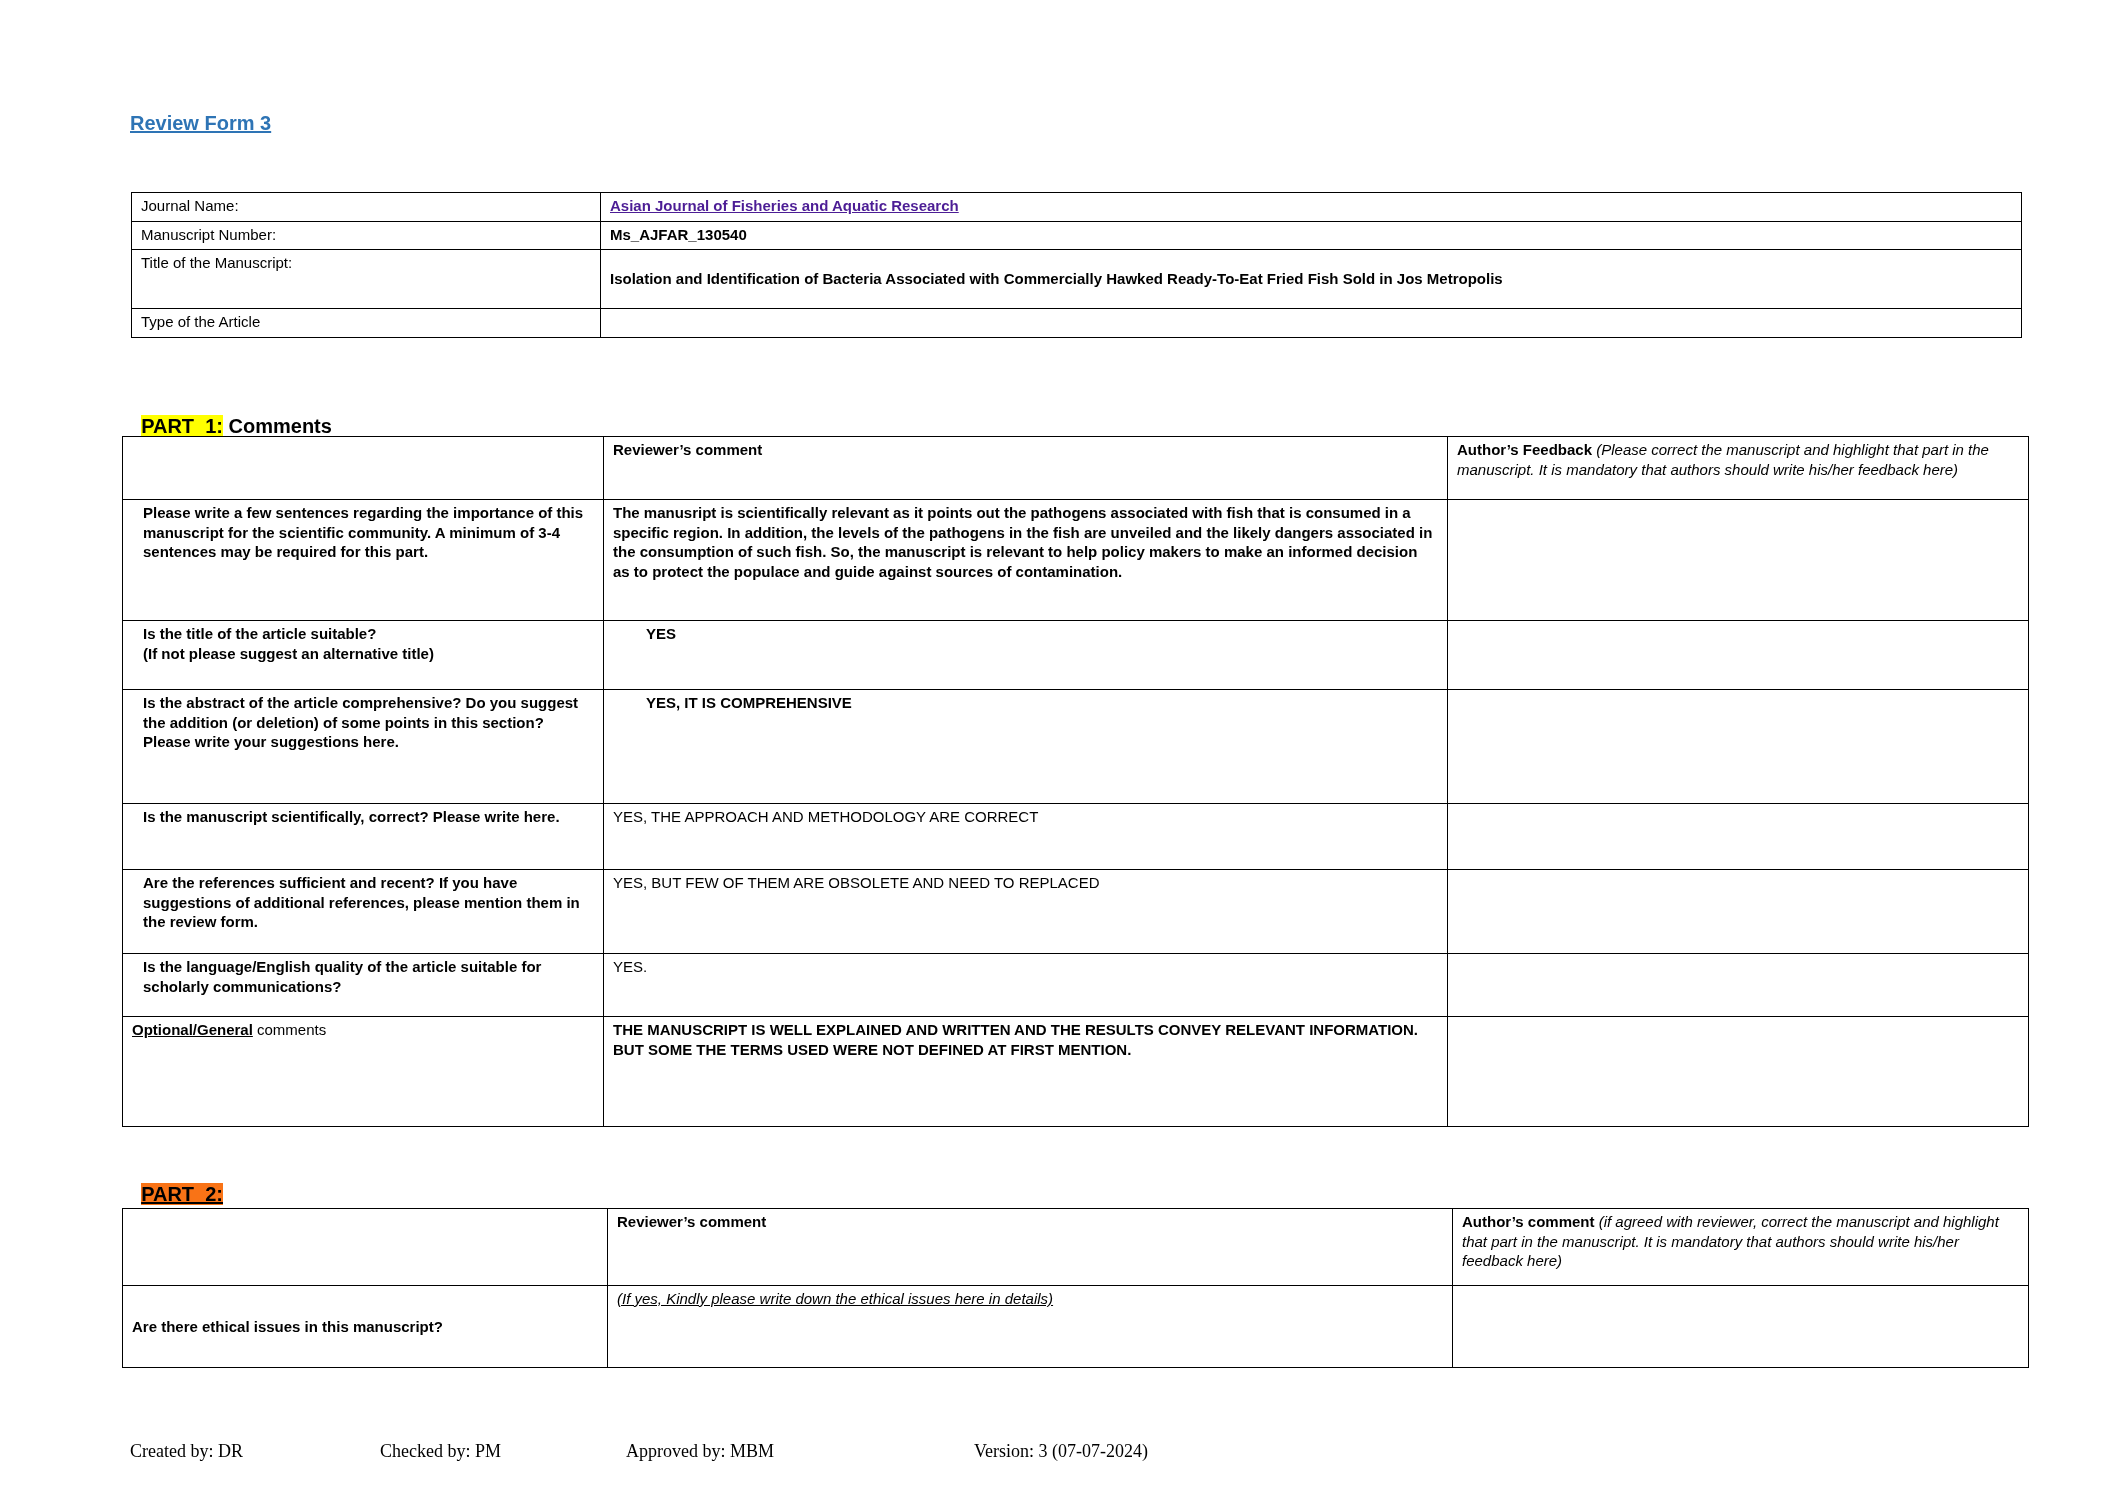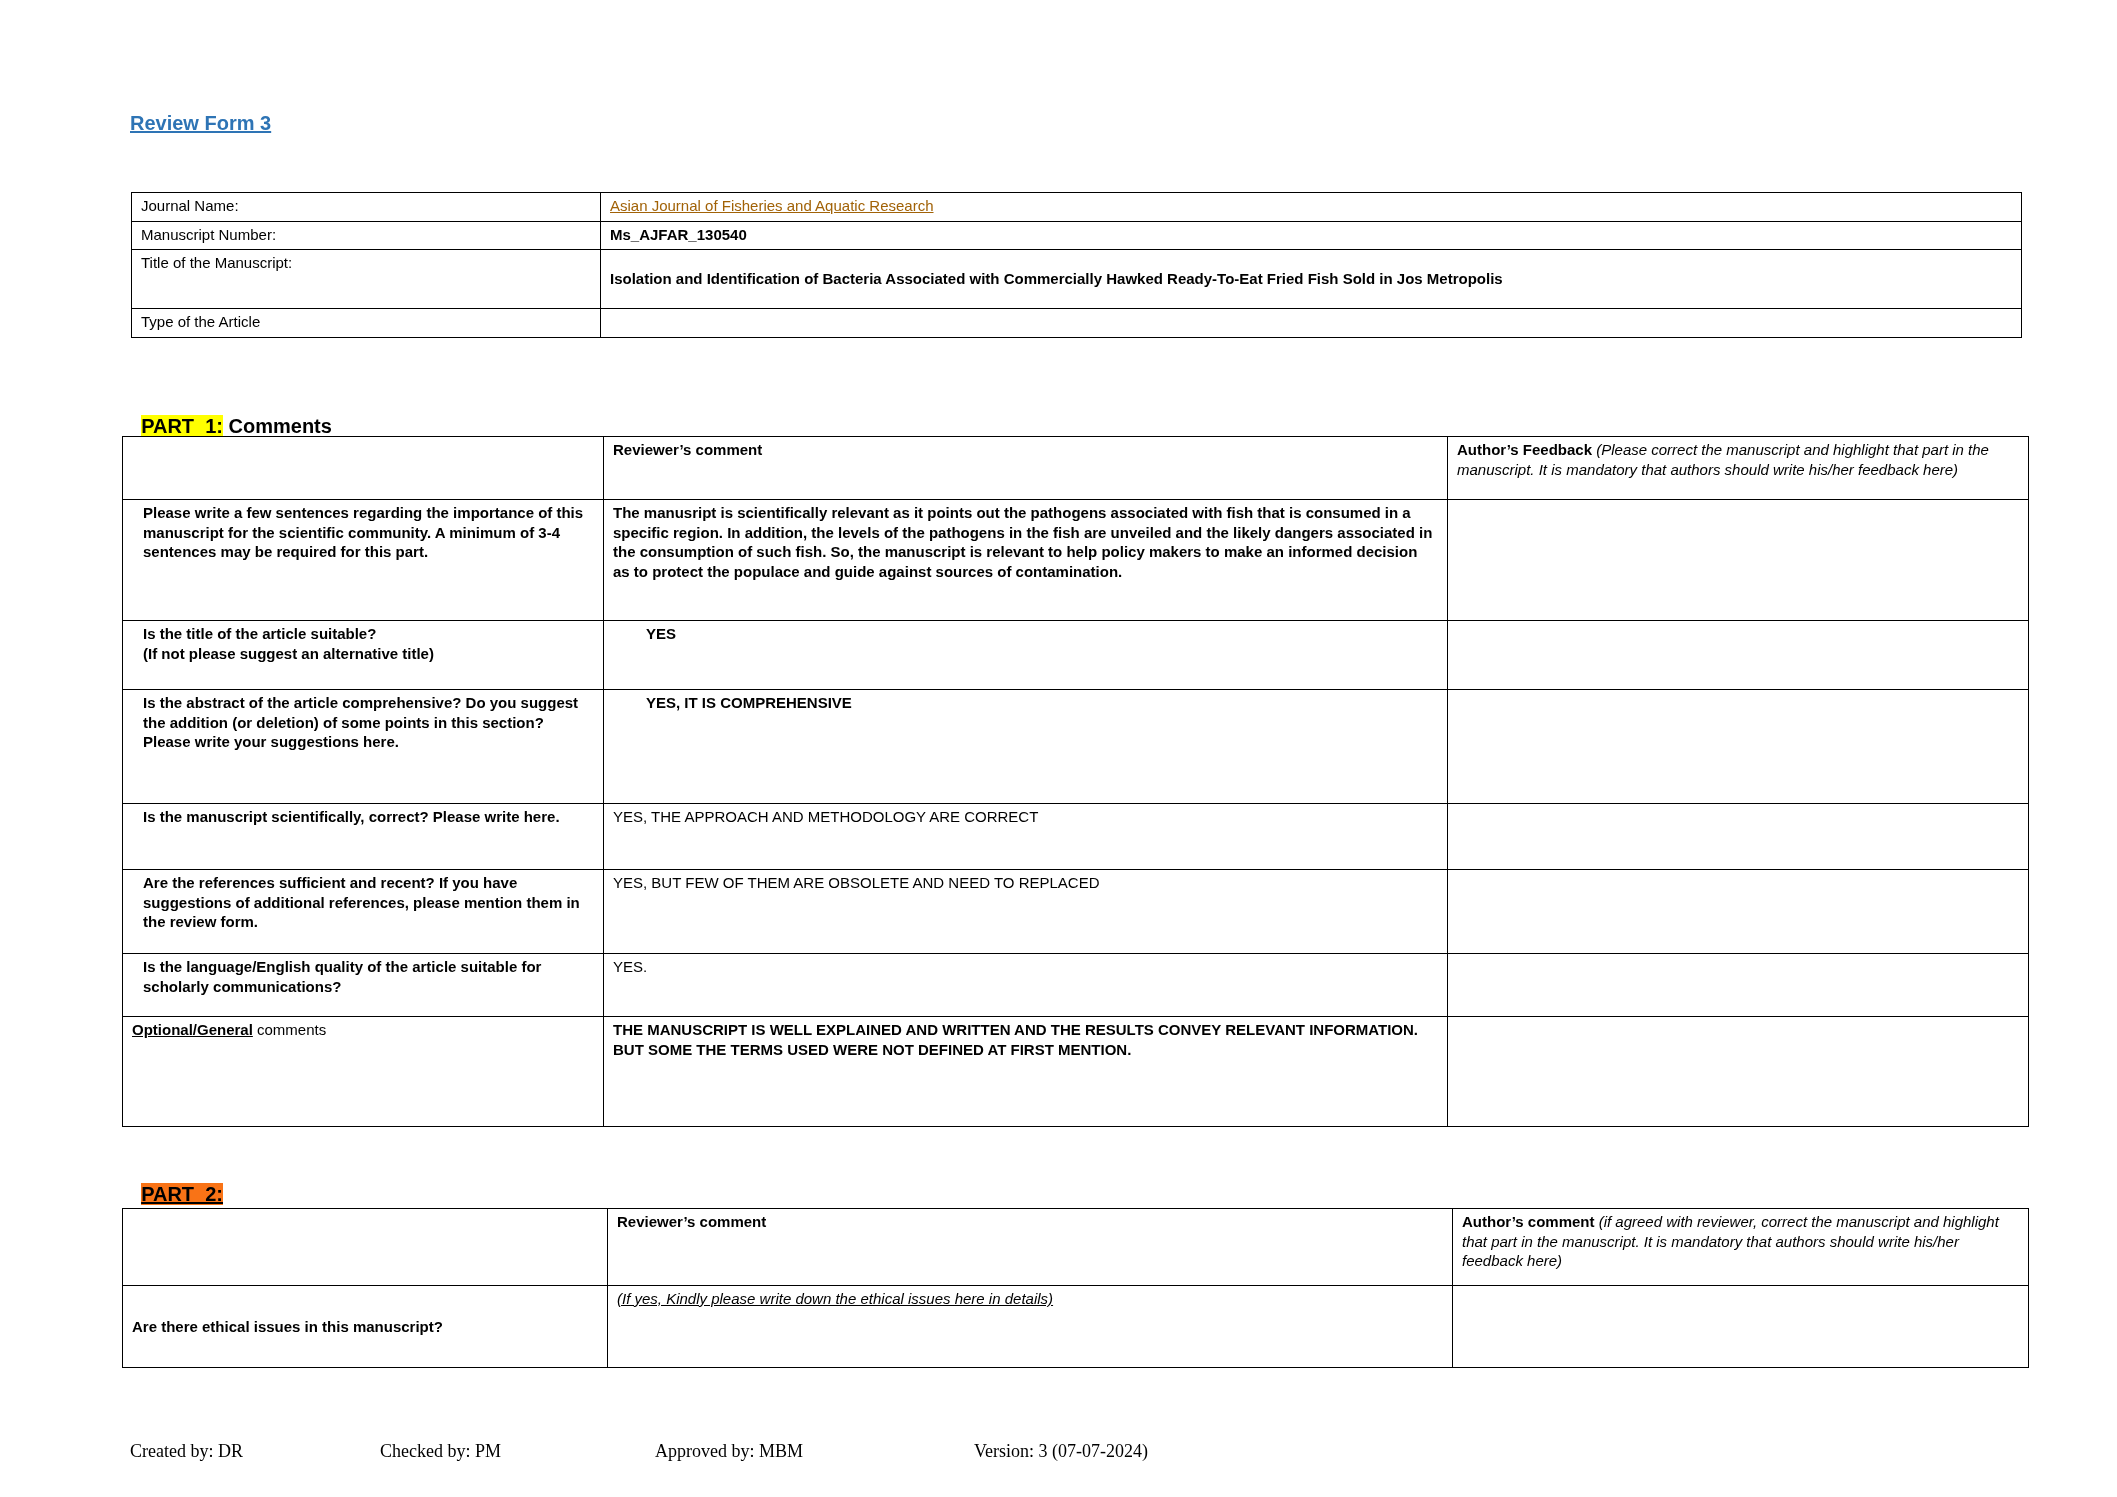--- a/index.html
+++ b/index.html
@@ -31,21 +31,21 @@
   td {
     border: 1px solid #000;
     vertical-align: top;
     padding: 3px 9px;
     white-space: pre-wrap;
     overflow: hidden;
   }
 
   #journal-table { left: 131px; top: 192px; width: 1890px; }
   .link {
-    color: #a16207; font-weight: normal; text-decoration: underline;
+    color: #4c1d95; font-weight: bold; text-decoration: underline;
     cursor: pointer;
     margin-top: 28px;
   }
   .bold { font-weight: bold; }
   td.vmid { vertical-align: middle; }
 
   
   .section-heading { font-size: 20px; font-weight: bold; white-space: pre; }
   .hl { background: #FFFF00; }
   .hl-underline { background: #f97316; text-decoration: underline; }
@@ -64,21 +64,21 @@
   .u { text-decoration: underline; }
 
   
   .footer-item {
     top: 1441px;
     font-family: "Liberation Serif", serif;
     font-size: 18px;
   }
   #footer-created  { left: 130px; }
   #footer-checked  { left: 380px; }
-  #footer-approved { left: 655px; }
+  #footer-approved { left: 626px; }
   #footer-version  { left: 974px; }
 </style>
 </head>
 <body>
 
 <div class="abs page-title">Review Form 3</div>
 
 <table id="journal-table" class="abs">
   <colgroup>
       <col style="width:469px">

